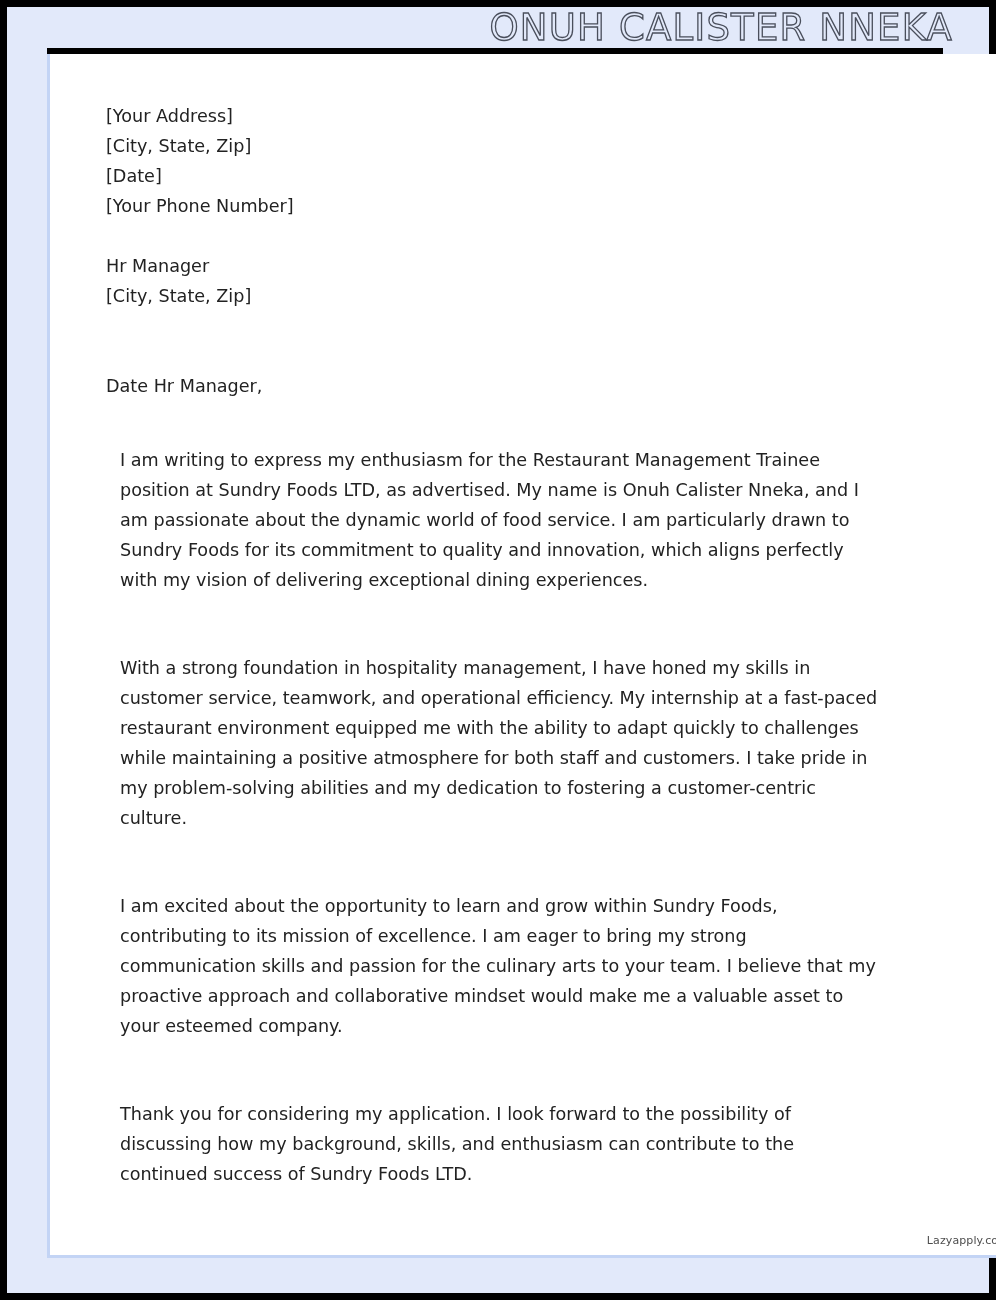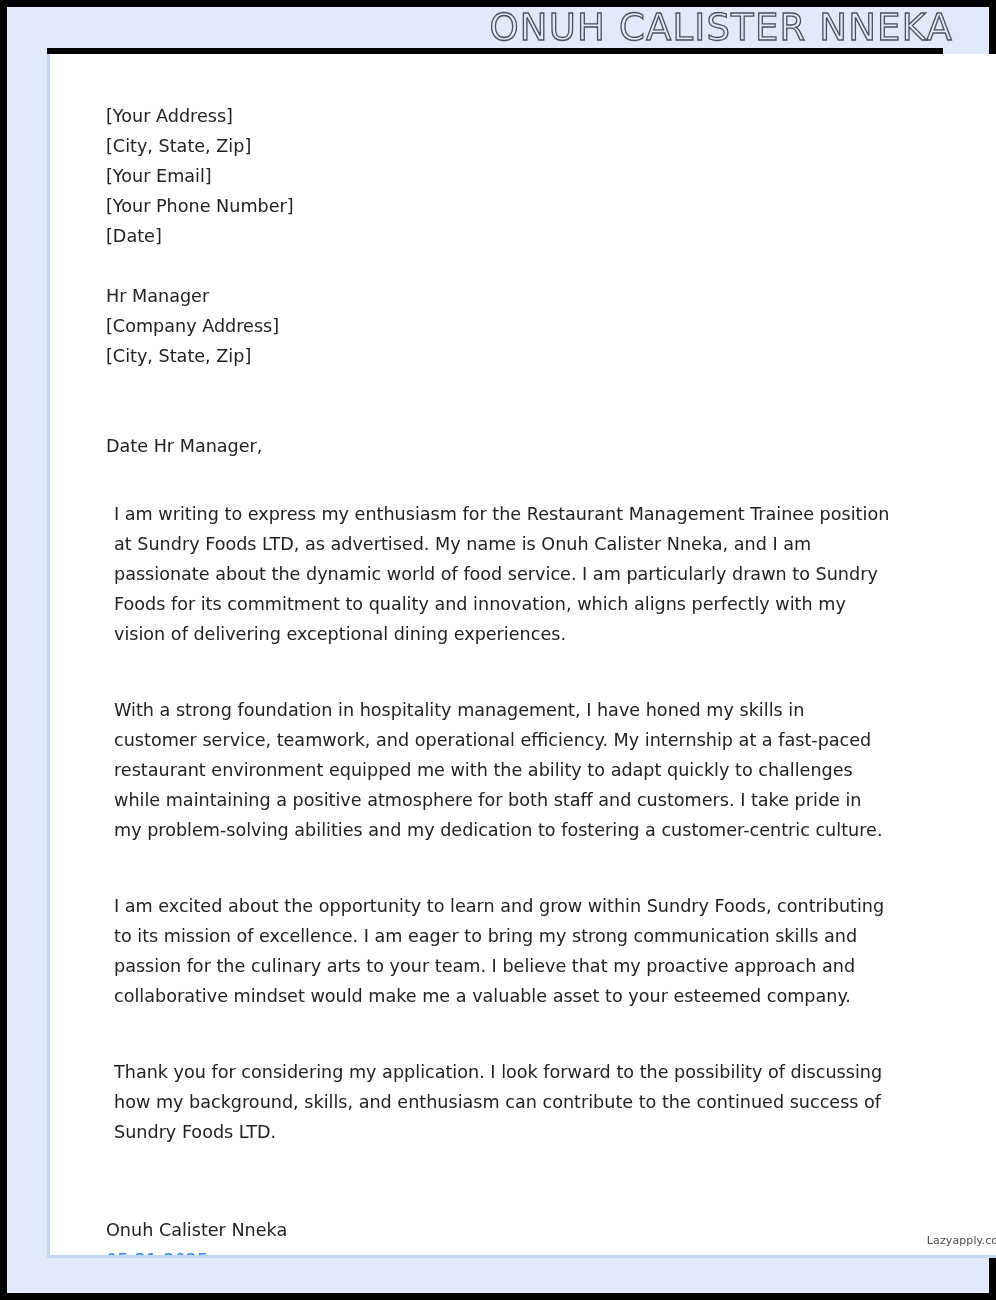--- a/index.html
+++ b/index.html
@@ -102,21 +102,21 @@
   }
   .addr-line {
     display: block;
     white-space: pre;
   }
   .spacer-line {
     display: block;
     height: 30px;
   }
   .para {
-    margin: 8px;
+    margin: 14px;
   }
   .sign-date {
     color: #2e84e0;
   }
 
   
   .footer-mark {
     position: absolute;
     right: 14px;
     bottom: 8px;
@@ -136,30 +136,28 @@
   </div>
 
   <div class="header-rule"></div>
 
   <div class="sheet">
     <div class="sheet-inner">
 
       <div class="addr-block">
         <span class="addr-line">[Your Address]</span>
         <span class="addr-line">[City, State, Zip]</span>
-        <span class="addr-line">[Your Email]</span>
+        <span class="addr-line">[Date]</span>
         <span class="addr-line">[Your Phone Number]</span>
-        <span class="addr-line">[Date]</span>
       </div>
 
       <span class="spacer-line"></span>
 
       <div class="addr-block">
         <span class="addr-line">Hr Manager</span>
-        <span class="addr-line">[Company Address]</span>
         <span class="addr-line">[City, State, Zip]</span>
       </div>
 
       <span class="spacer-line"></span>
       <span class="spacer-line"></span>
 
       <p class="salutation">Date Hr Manager,</p>
 
       <span class="spacer-line"></span>
 

